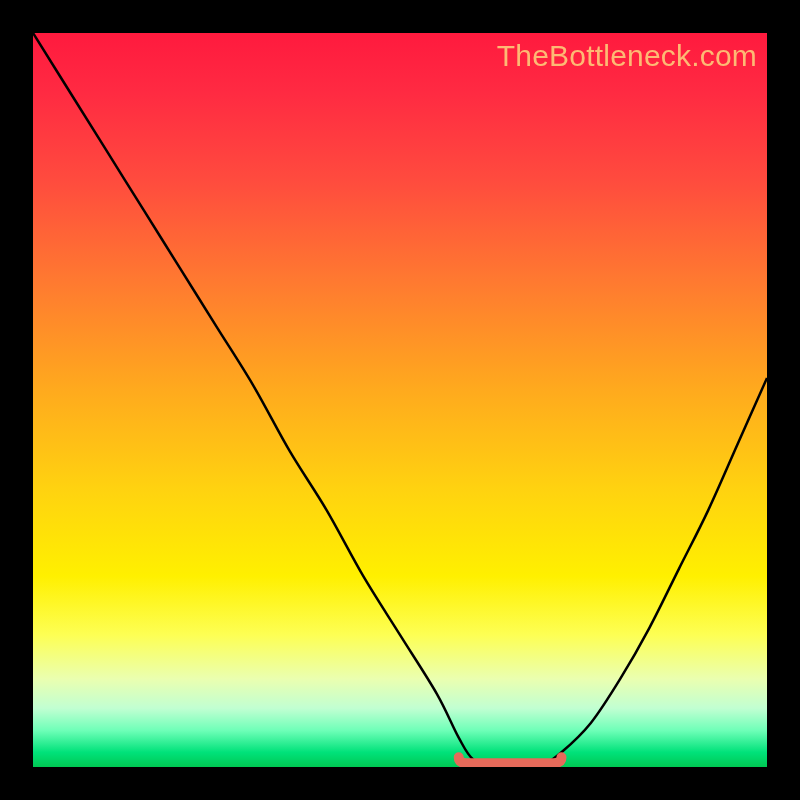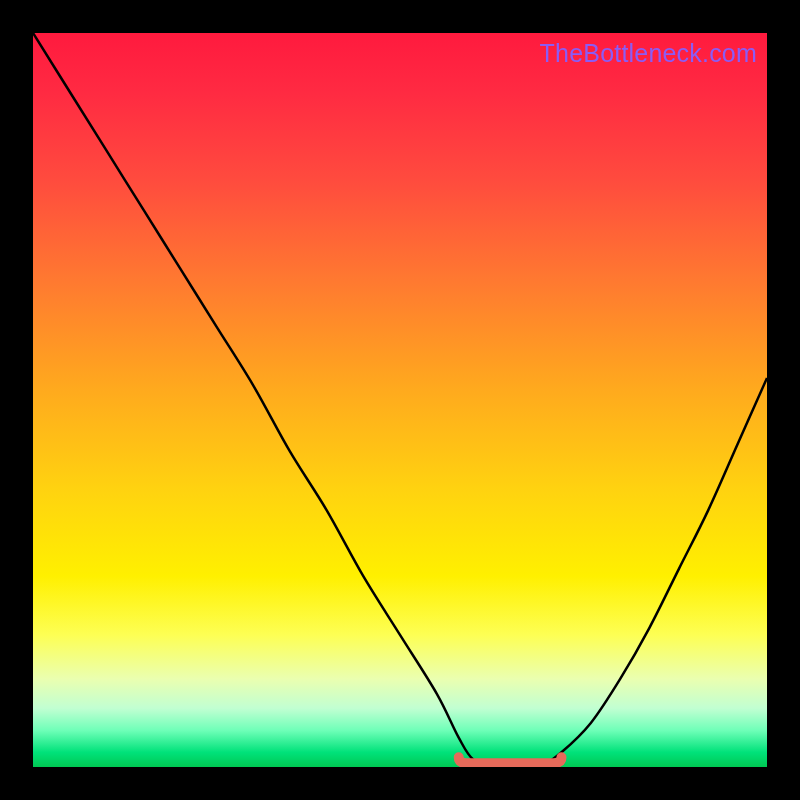--- a/index.html
+++ b/index.html
@@ -13,21 +13,21 @@
       #ff7a30 34%,
       #ffa81e 48%,
       #ffd210 62%,
       #fff000 74%,
       #fdff54 82%,
       #eaffb0 88%,
       #c1ffd2 92%,
       #6fffb8 95%,
       #00e27a 98%,
       #00c853 100%);}
-  .watermark{position:absolute;top:6px;right:10px;color:#8b5cf6;font-size:25px;font-weight:400;letter-spacing:.2px}
+  .watermark{position:absolute;top:6px;right:10px;color:#fdba74;font-size:30px;font-weight:400;letter-spacing:.2px}
   svg.curve{position:absolute;left:0;top:0;width:100%;height:100%}
   .marker{fill:none;stroke:#e66a5a;stroke-width:10;stroke-linecap:round}
 </style>
 </head>
 <body>
 
 <div class="frame">
   <div class="plot">
     <div class="grad"></div>
 

